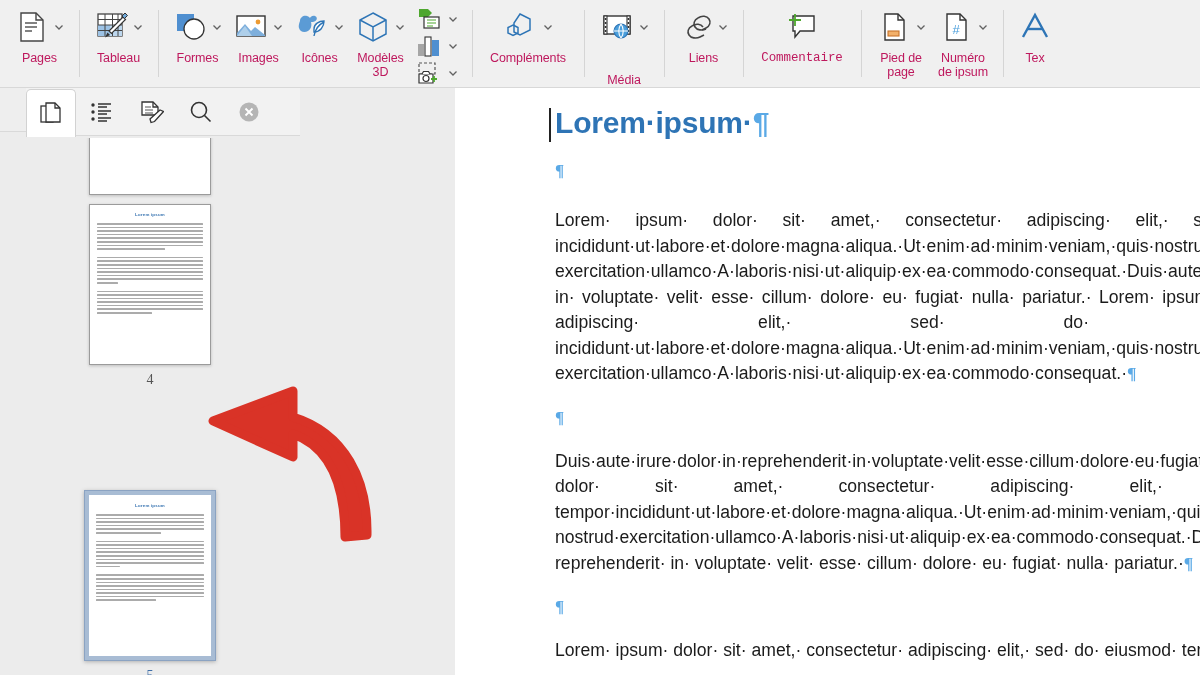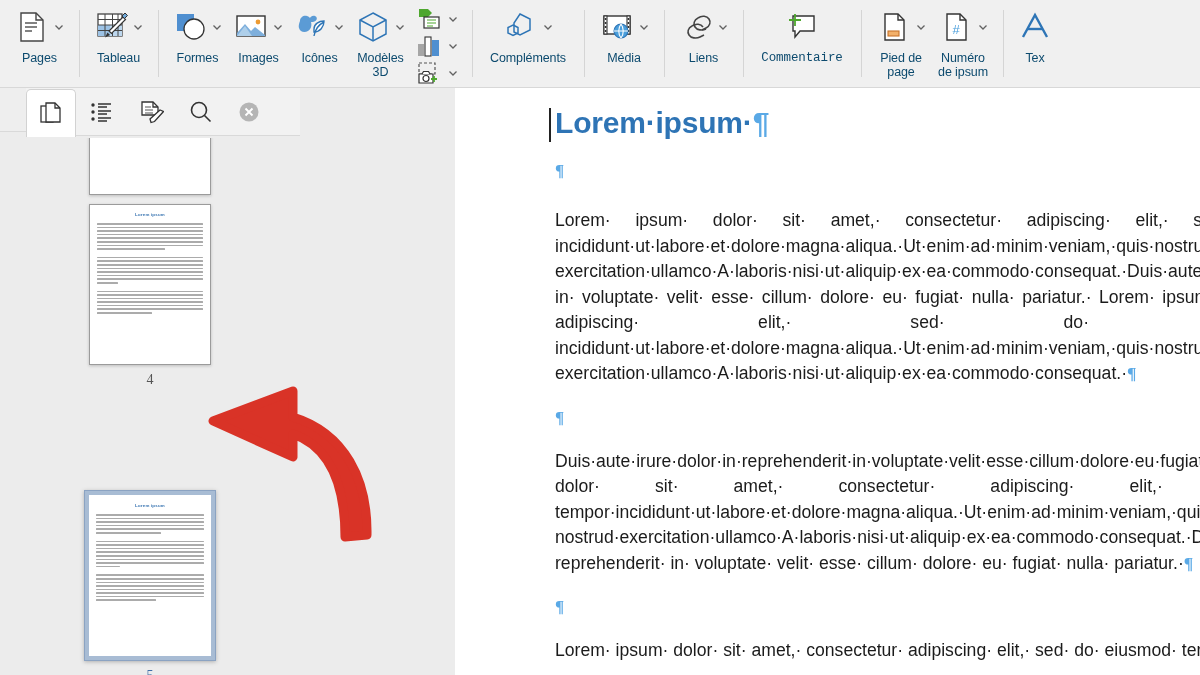--- a/index.html
+++ b/index.html
@@ -30,21 +30,21 @@
     display:flex; flex-direction:column; align-items:center;
     justify-content:flex-start;
     padding:7px 5px 0 5px; min-width:52px;
     cursor:default;
   }
   .ritem-row { display:flex; align-items:center; gap:3px; height:40px; }
   .ricon { width:36px; height:36px; display:block; }
   .ricon.sm { width:28px; height:28px; }
   .chev { width:12px; height:12px; flex:0 0 12px; opacity:.75; }
   .rlabel {
-    font-size:12.5px; color:#0c4a6e; text-align:center;
+    font-size:12.5px; color:#be185d; text-align:center;
     line-height:14px; margin-top:4px; white-space:pre-line;
     letter-spacing:-0.1px;
   }
   .stackgroup {
     display:flex; flex-direction:column; justify-content:center;
     padding:4px 4px 0 4px; gap:1px;
   }
   .stackrow { display:flex; align-items:center; gap:4px; height:26px; }
 
   
@@ -298,21 +298,21 @@
           </svg>
           <svg class="chev" viewBox="0 0 12 12">
             <path d="M2.5 4.5L6 8l3.5-3.5" fill="none" stroke="#333" stroke-width="1.3"></path>
           </svg>
         </div>
         <div class="rlabel">Compléments</div>
       </div>
     </div>
 
     <div class="rgroup">
-      <div class="ritem" style="min-width:62px;">
+      <div class="ritem" style="min-width:62px;justify-content:space-between;">
         <div class="ritem-row">
           <svg class="ricon" viewBox="0 0 36 36">
             <rect x="5" y="7" width="26" height="18" fill="#fff" stroke="#333" stroke-width="1.4"></rect>
             <path d="M5 7h3v18H5zM28 7h3v18h-3z" fill="#fff" stroke="#333" stroke-width="1.1"></path>
             <rect x="5.8" y="9" width="1.6" height="2" fill="#333"></rect>
             <rect x="5.8" y="13" width="1.6" height="2" fill="#333"></rect>
             <rect x="5.8" y="17" width="1.6" height="2" fill="#333"></rect>
             <rect x="5.8" y="21" width="1.6" height="2" fill="#333"></rect>
             <rect x="28.6" y="9" width="1.6" height="2" fill="#333"></rect>
             <rect x="28.6" y="13" width="1.6" height="2" fill="#333"></rect>

